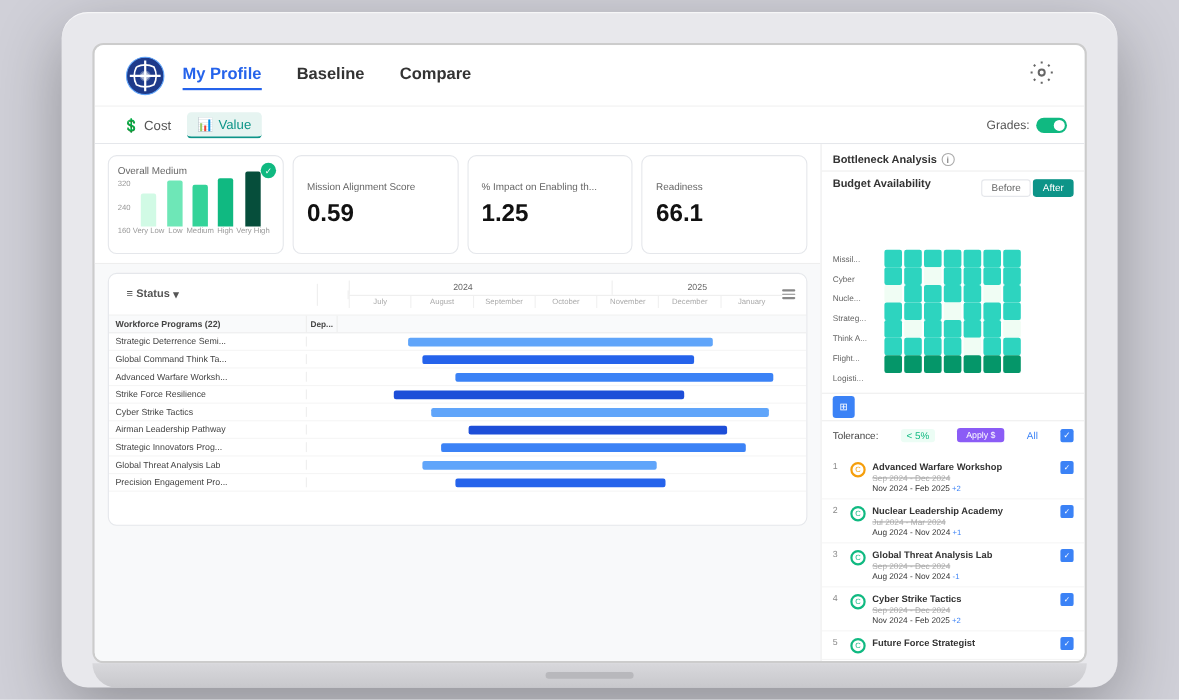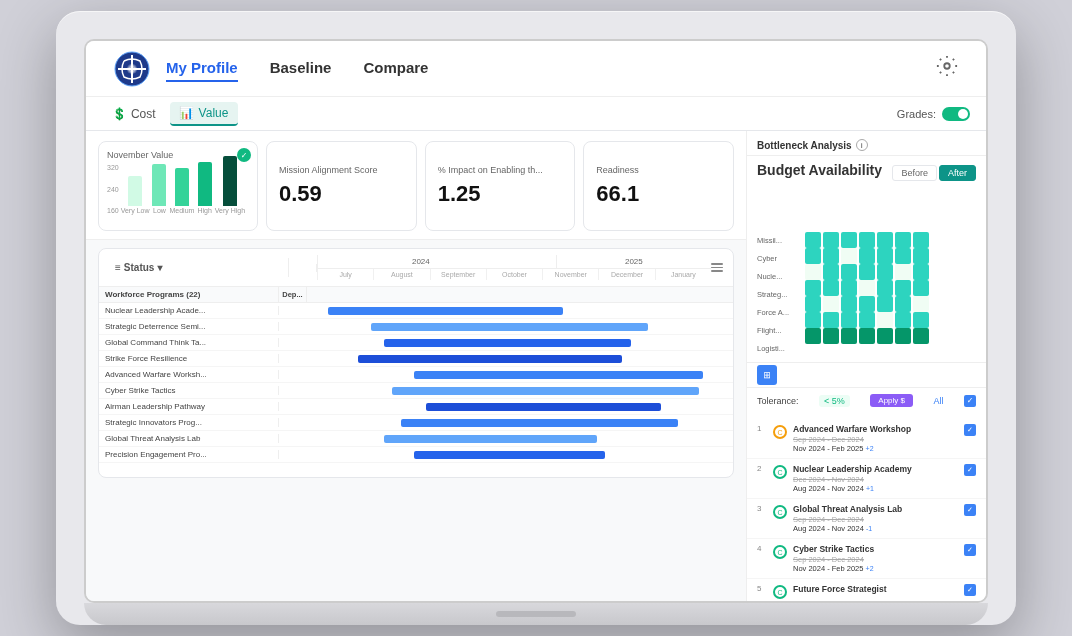--- a/index.html
+++ b/index.html
@@ -350,21 +350,21 @@
       display: flex;
       align-items: center;
       justify-content: center;
       font-size: 8px;
       color: #888;
     }
     .budget-section {
       padding: 6px 10px;
     }
     .budget-title {
-      font-size: 14px;
+      font-size: 10px;
       font-weight: 600;
       color: #333;
       margin-bottom: 6px;
     }
     .before-after-btns {
       display: flex;
       margin-left: auto;
       gap: 2px;
     }
     .ba-btn {
@@ -567,21 +567,21 @@
       </div>
     </div>
 
     <div class="main-content">
 
       <div class="left-panel">
 
         <div class="metrics-row">
 
           <div class="chart-card">
-            <div class="card-title">November Value</div>
+            <div class="card-title">Overall Medium</div>
             <div class="check-badge">✓</div>
             <div style="display:flex; align-items:flex-end;">
               <div class="y-axis-labels">
                 <span>320</span>
                 <span>240</span>
                 <span>160</span>
               </div>
               <div class="mini-bar-chart">
                 <div class="bar-wrap">
                   <div class="bar" style="height:30px; background:#d1fae5;"></div>
@@ -659,52 +659,45 @@
           </div>
 
           <div style="display:flex; font-size:8px; font-weight:600; color:#444; border-bottom:1px solid #eee; background:#f9fafb;">
             <div style="width:180px; min-width:180px; padding:3px 6px; border-right:1px solid #eee;">Workforce Programs (22)</div>
             <div style="width:28px; min-width:28px; padding:3px 2px; text-align:center; border-right:1px solid #eee; font-size:7.5px;">Dep...</div>
             <div style="flex:1;"></div>
           </div>
 
           <div class="gantt-body" id="gantt-rows">
               <div class="gantt-row">
-    <div class="gantt-row-name">Nuclear Leadership Acade...</div>
-    <div class="gantt-row-dep"></div>
-    <div class="gantt-bars-area">
-      <div class="gantt-bar" style="left:5%; width:55%; background:#3b82f6;"></div>
-    </div>
-  </div>
-              <div class="gantt-row">
     <div class="gantt-row-name">Strategic Deterrence Semi...</div>
     <div class="gantt-row-dep"></div>
     <div class="gantt-bars-area">
       <div class="gantt-bar" style="left:15%; width:65%; background:#60a5fa;"></div>
     </div>
   </div>
               <div class="gantt-row">
     <div class="gantt-row-name">Global Command Think Ta...</div>
     <div class="gantt-row-dep"></div>
     <div class="gantt-bars-area">
       <div class="gantt-bar" style="left:18%; width:58%; background:#2563eb;"></div>
     </div>
   </div>
               <div class="gantt-row">
+    <div class="gantt-row-name">Advanced Warfare Worksh...</div>
+    <div class="gantt-row-dep"></div>
+    <div class="gantt-bars-area">
+      <div class="gantt-bar" style="left:25%; width:68%; background:#3b82f6;"></div>
+    </div>
+  </div>
+              <div class="gantt-row">
     <div class="gantt-row-name">Strike Force Resilience</div>
     <div class="gantt-row-dep"></div>
     <div class="gantt-bars-area">
       <div class="gantt-bar" style="left:12%; width:62%; background:#1d4ed8;"></div>
-    </div>
-  </div>
-              <div class="gantt-row">
-    <div class="gantt-row-name">Advanced Warfare Worksh...</div>
-    <div class="gantt-row-dep"></div>
-    <div class="gantt-bars-area">
-      <div class="gantt-bar" style="left:25%; width:68%; background:#3b82f6;"></div>
     </div>
   </div>
               <div class="gantt-row">
     <div class="gantt-row-name">Cyber Strike Tactics</div>
     <div class="gantt-row-dep"></div>
     <div class="gantt-bars-area">
       <div class="gantt-bar" style="left:20%; width:72%; background:#60a5fa;"></div>
     </div>
   </div>
               <div class="gantt-row">
@@ -754,21 +747,21 @@
               <button class="ba-btn active">After</button>
             </div>
           </div>
 
           <div class="heatmap-container" id="heatmap-grid">
           <div class="heatmap-labels">
                 <div class="heatmap-label">Missil...</div>
                 <div class="heatmap-label">Cyber</div>
                 <div class="heatmap-label">Nucle...</div>
                 <div class="heatmap-label">Strateg...</div>
-                <div class="heatmap-label">Force A...</div>
+                <div class="heatmap-label">Think A...</div>
                 <div class="heatmap-label">Flight...</div>
                 <div class="heatmap-label">Logisti...</div>
               </div>
               <div style="flex: 1 1 0%;">
                 <div class="heatmap-row">
                   <div class="heatmap-cell" style="background: rgb(45, 212, 191);"></div>
                   <div class="heatmap-cell" style="background: rgb(45, 212, 191);"></div>
                   <div class="heatmap-cell" style="background: rgb(45, 212, 191);"></div>
                   <div class="heatmap-cell" style="background: rgb(45, 212, 191);"></div>
                   <div class="heatmap-cell" style="background: rgb(45, 212, 191);"></div>
@@ -862,21 +855,21 @@
       </div>
     </div>
     <div class="program-checkbox">✓</div>
   </div>
             <div class="program-item">
     <span class="program-num">2</span>
     <div class="program-circle" style="border-color:#10b981; color:#10b981;">C</div>
     <div class="program-info">
       <div class="program-name">Nuclear Leadership Academy</div>
       <div class="program-dates">
-        <span class="strike">Dec 2024 - Nov 2024</span><br>
+        <span class="strike">Jul 2024 - Mar 2024</span><br>
         <span class="new-date">Aug 2024 - Nov 2024</span>
         <span class="program-badge"> +1</span>
       </div>
     </div>
     <div class="program-checkbox">✓</div>
   </div>
             <div class="program-item">
     <span class="program-num">3</span>
     <div class="program-circle" style="border-color:#10b981; color:#10b981;">C</div>
     <div class="program-info">

